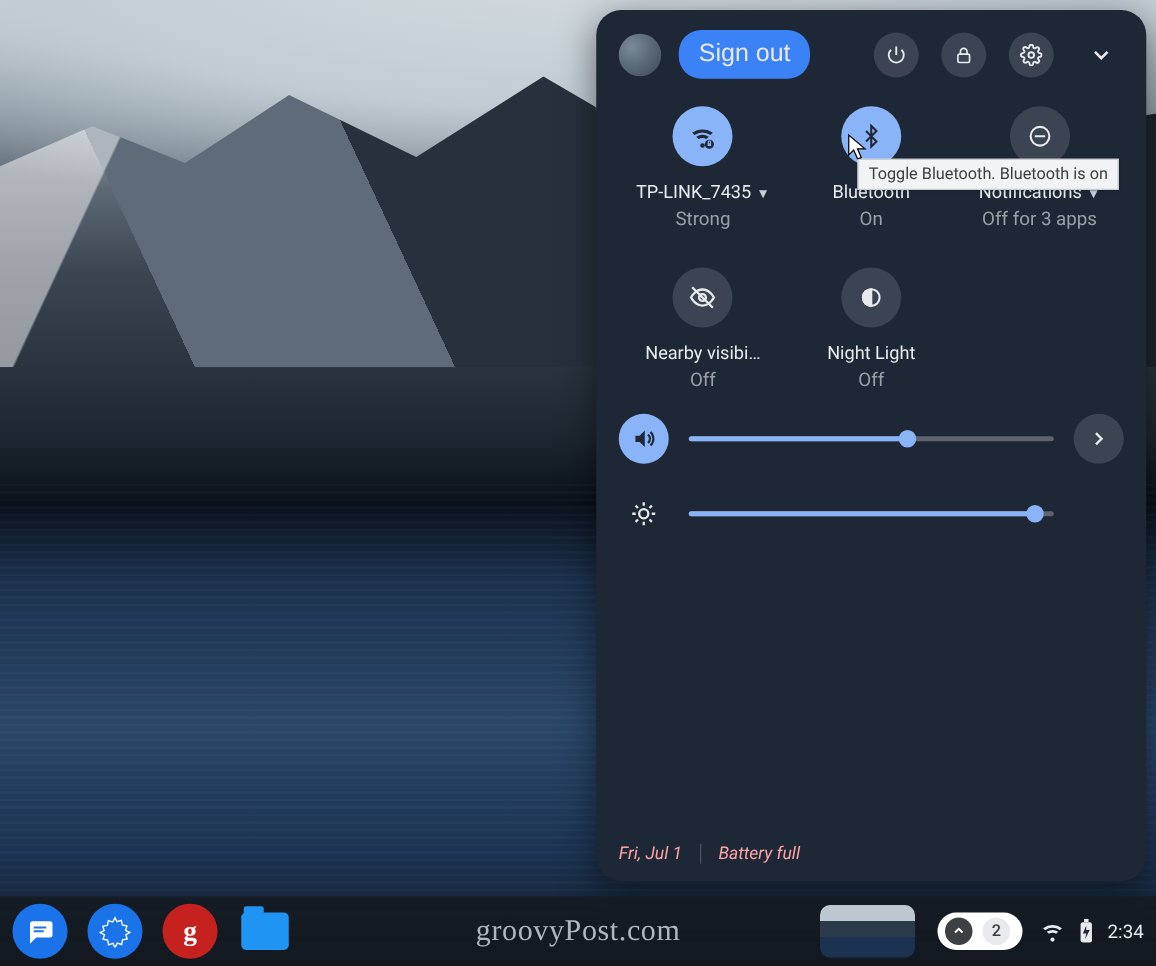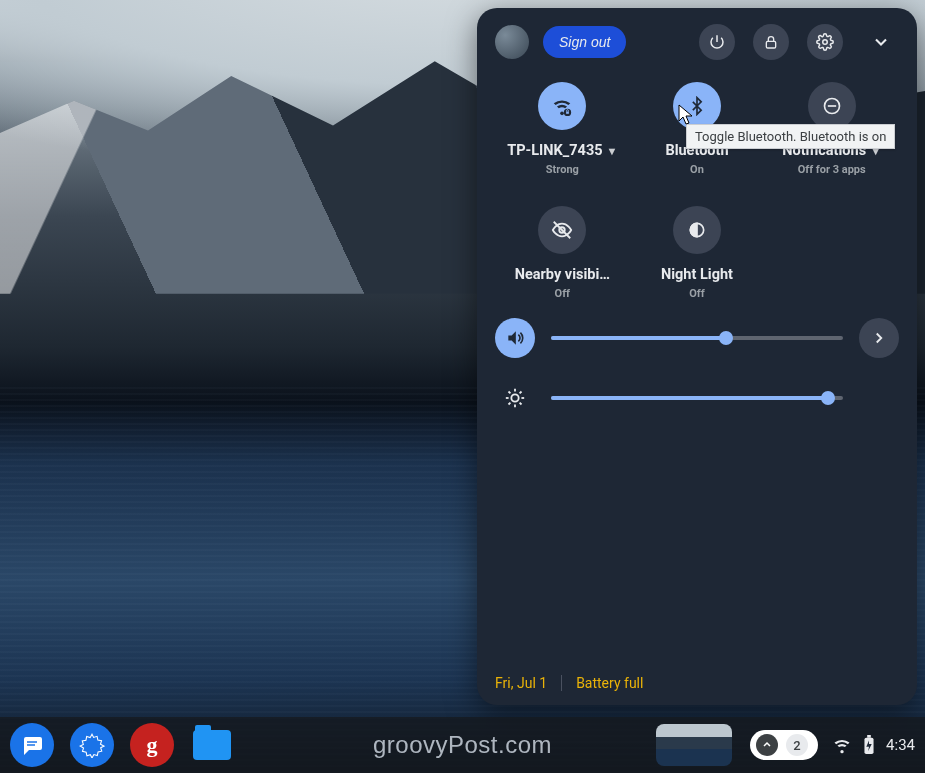--- a/index.html
+++ b/index.html
@@ -43,23 +43,23 @@
   }
   .panel-header {
     display:flex; align-items:center; gap:6px;
   }
   .avatar {
     width:34px; height:34px; border-radius:50%;
     background: radial-gradient(circle at 30% 30%, #7a8a98, #3a4754);
     flex-shrink:0;
   }
   .signout {
-    background:#1d4ed8; color:#e8eaed; border:none;
-    border-radius:18px; padding:8px 16px; font-size:14px;
-    margin-left:8px; cursor:pointer;font-style:italic;
+    background:#3b82f6; color:#e8eaed; border:none;
+    border-radius:18px; padding:8px 16px; font-size:20px;
+    margin-left:8px; cursor:pointer;
   }
   .hdr-spacer { flex:1; }
   .hdr-btn {
     width:36px; height:36px; border-radius:50%;
     background:#3c4454; display:flex; align-items:center; justify-content:center;
     margin-left:12px; cursor:pointer; color:#e8eaed;
   }
   .collapse-btn {
     width:36px; height:36px; display:flex; align-items:center; justify-content:center;
     margin-left:14px; cursor:pointer; color:#e8eaed;
@@ -72,23 +72,23 @@
     row-gap: 30px;
     justify-items:center; text-align:center;
   }
   .tile { width:130px; display:flex; flex-direction:column; align-items:center; cursor:pointer; position:relative;justify-content:flex-end;}
   .tile .circle {
     width:48px; height:48px; border-radius:50%;
     display:flex; align-items:center; justify-content:center;
     background:#3c4454; color:#e8eaed; margin-bottom:12px;
   }
   .tile.active .circle { background:#8ab4f8; color:#1f2937; }
-  .tile-label { font-size:14.5px; color:#e8eaed; white-space:nowrap; max-width:128px; overflow:hidden; text-overflow:ellipsis;font-weight:bold;}
+  .tile-label { font-size:14.5px; color:#e8eaed; white-space:nowrap; max-width:128px; overflow:hidden; text-overflow:ellipsis;}
   .tile-label .caret { font-size:11px; margin-left:4px; opacity:.85;}
-  .tile-sub { font-size:11px; color:#9aa0a6; margin-top:4px;font-weight:bold;}
+  .tile-sub { font-size:15px; color:#9aa0a6; margin-top:4px;}
 
   .tooltip {
     position:absolute; top:42px; left:54px;
     background:#f1f3f4; color:#3c4043;
     font-size:13px; padding:4px 8px; border:1px solid #cbced2;
     white-space:nowrap; z-index:5;
     box-shadow:0 1px 2px rgba(0,0,0,.2);
   }
   .cursor-arrow {
     position:absolute; top:22px; left:46px; z-index:6;
@@ -115,21 +115,21 @@
     position:absolute; top:50%; width:14px; height:14px; border-radius:50%;
     background:#8ab4f8; transform:translate(-50%,-50%);
   }
   .expand-audio {
     width:40px; height:40px; border-radius:50%; background:#3c4454;
     display:flex; align-items:center; justify-content:center; cursor:pointer;
   }
 
   .panel-footer {
     margin-top:auto; display:flex; align-items:center; gap:14px;
-    color:#eab308; font-size:14px;
+    color:#fca5a5; font-size:14px;font-style:italic;
   }
   .vline { width:1px; height:16px; background:#4a5160;}
 
   
   .shelf {
     position:absolute; left:0; right:0; bottom:0; height:56px;
     background: rgba(20,24,30,0.78);
     display:flex; align-items:center; padding:0 10px;
   }
   .shelf .app {
@@ -138,21 +138,21 @@
     margin-right:16px; cursor:pointer; color:#fff;
   }
   .app.messages { background:#1a73e8; }
   .app.settings { background:#1a73e8; }
   .app.g        { background:#c5221f; font-weight:600; font-size:22px; font-family:Georgia,serif;}
   .app.files    { background:transparent; }
   .files-folder { width:38px; height:30px; background:#2094f3; border-radius:4px; position:relative;}
   .files-folder::before{content:"";position:absolute;top:-5px;left:2px;width:16px;height:7px;background:#2094f3;border-radius:2px 2px 0 0;}
   .watermark {
     position:absolute; left:50%; transform:translateX(-50%);
-    color:#bfc7d1; font-family:Liberation Sans, sans-serif; font-size:24px; opacity:.9; letter-spacing:.5px;
+    color:#bfc7d1; font-family:Liberation Serif, serif; font-size:24px; opacity:.9; letter-spacing:.5px;
   }
   .shelf-spacer { flex:1; }
   .shelf .preview {
     width:76px; height:42px; border-radius:8px;
     background: linear-gradient(180deg,#bcc7cf 0 30%, #2a3a4b 30% 60%, #1b3350 60% 100%);
     margin-right:18px;
   }
   .status-pill {
     display:flex; align-items:center; gap:8px;
     background:#fff; color:#3c4043; border-radius:20px;
@@ -364,15 +364,15 @@
     <svg width="20" height="20" viewBox="0 0 24 24" fill="currentColor">
         <path d="M12 18a2 2 0 1 0 0 4 2 2 0 0 0 0-4z"></path>
         <path d="M3 9a15 15 0 0 1 18 0l-2 2a12 12 0 0 0-14 0z"></path>
         <path d="M6.5 12.5a10 10 0 0 1 11 0l-2 2a7 7 0 0 0-7 0z"></path>
       </svg>
     <svg width="14" height="20" viewBox="0 0 14 22" fill="currentColor">
         <rect x="2" y="3" width="10" height="18" rx="2" fill="currentColor"></rect>
         <rect x="5" y="0" width="4" height="3"></rect>
         <polygon points="7,6 4,13 7,13 6,18 10,10 7,10" fill="#1f2937"></polygon>
       </svg>
-    <span>4:34</span>
+    <span>2:34</span>
   </div>
 </div>
 
 </body></html>

